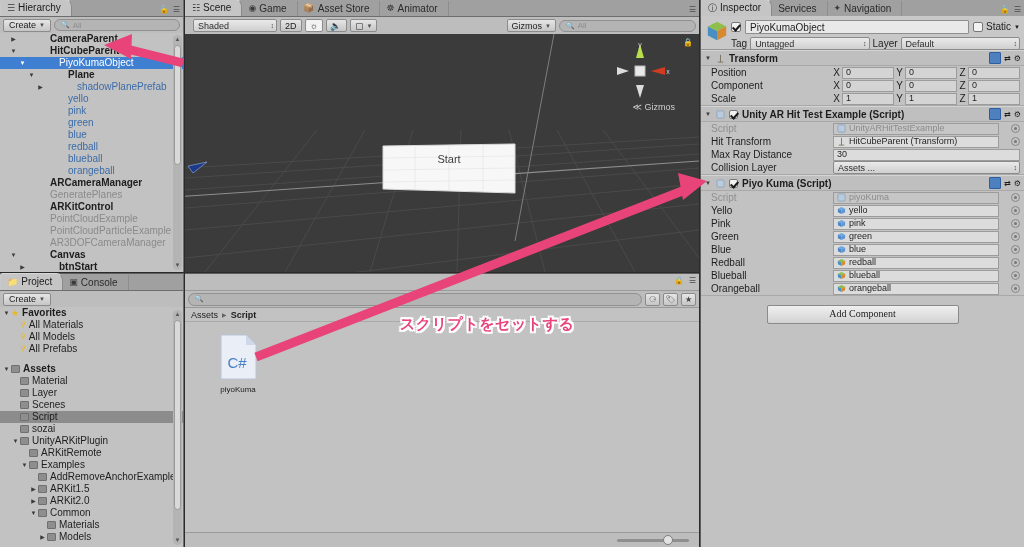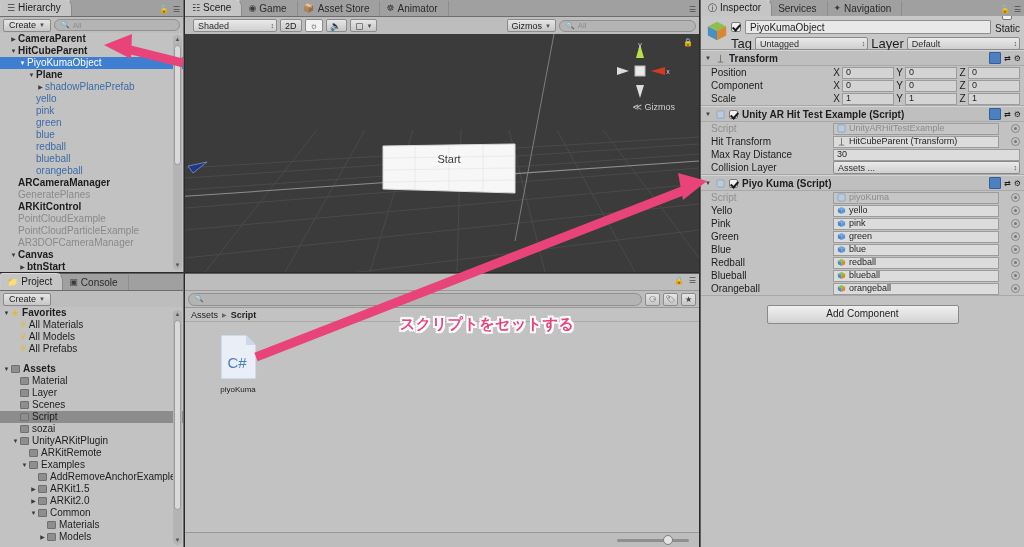--- a/index.html
+++ b/index.html
@@ -51,21 +51,21 @@
 
   
   #hierarchy{left:0;top:0;width:184px;height:272px;background:#c2c2c2;
     border-right:1px solid #6d6d6d;}
   #hierarchy .list{
     position:absolute;left:0;top:33px;right:0;bottom:0;background:#c2c2c2;
     overflow:hidden;
   }
   .hrow{
     height:12px;line-height:12px;display:flex;align-items:center;
-    font-size:10px;white-space:nowrap;padding-right:17px;
+    font-size:10px;white-space:nowrap;padding-right:17px;gap:32px;
   }
   .hrow .tw{width:9px;flex:none;text-align:center;font-size:6px;color:#3b3b3b;}
   .hrow.sel{background:#3e7fd1;color:#fff;}
   .hrow.sel .tw{color:#fff;}
   .hrow.prefab{color:#3c6ca8;}
   .hrow.dim{color:#8a8a8a;}
   .hrow.bold{font-weight:bold;color:#1d1d1d;}
   .vscroll{
     position:absolute;right:1px;width:9px;background:#b4b4b4;border-radius:5px;
   }
@@ -104,23 +104,23 @@
   }
   .cb.on:after{
     content:"";position:absolute;left:2px;top:0px;width:3px;height:6px;
     border:solid #1b1b1b;border-width:0 2px 2px 0;transform:rotate(42deg);
   }
   .nameField{
     flex:1;height:14px;background:#e9e9e9;border:1px solid #8f8f8f;
     font-size:10px;line-height:13px;padding:0 4px;box-sizing:border-box;
     border-radius:1px;
   }
-  .staticBox{display:flex;align-items:center;gap:3px;font-size:10px;flex-direction:column;}
+  .staticBox{display:flex;align-items:center;gap:3px;font-size:10px;}
   .tagRow{display:flex;align-items:center;gap:3px;height:15px;margin-top:2px;}
-  .tagRow .lbl{font-size:13px;}
+  .tagRow .lbl{font-size:10px;}
   .popup{
     height:13px;background:linear-gradient(#eaeaea,#cfcfcf);
     border:1px solid #8b8b8b;border-radius:2px;font-size:9px;line-height:12px;
     padding:0 9px 0 4px;position:relative;box-sizing:border-box;color:#2c2c2c;
     overflow:hidden;white-space:nowrap;
   }
   .popup:after{content:"\2195";position:absolute;right:2px;top:0;font-size:7px;color:#444;}
 
   .comp{border-bottom:1px solid #a8a8a8;background:#c2c2c2;}
   .compHead{
@@ -143,21 +143,21 @@
   .field.ro{background:#c6c6c6;color:#8b8b8b;}
   .field.wh{background:#dcdcdc;}
   .oball{width:9px;height:9px;flex:none;}
   .radio{width:9px;height:9px;border:1px solid #888;border-radius:50%;
     flex:none;background:#c2c2c2;position:relative;box-sizing:border-box;}
   .radio:after{content:"";position:absolute;left:2px;top:2px;width:3px;height:3px;
     border-radius:50%;background:#777;}
   .vec{display:flex;align-items:center;gap:2px;flex:1;}
   .vec .ax{font-size:10px;width:7px;text-align:center;flex:none;}
   .vec .field{flex:1;}
-  .addWrap{padding:9px 0;text-align:center;background:#c2c2c2;}
+  .addWrap{padding:9px 0;text-align:center;background:#c2c2c2;font-family:Liberation Serif, serif;}
   .addBtn{
     display:inline-block;width:190px;height:17px;line-height:16px;
     background:linear-gradient(#f0f0f0,#d2d2d2);border:1px solid #8a8a8a;
     border-radius:2px;font-size:10px;
   }
 
   
   #project{left:0;top:273px;width:184px;height:274px;background:#c2c2c2;
     border-right:1px solid #6d6d6d;border-top:1px solid #5e5e5e;}
   #project .list{position:absolute;left:0;top:33px;right:0;bottom:0;

